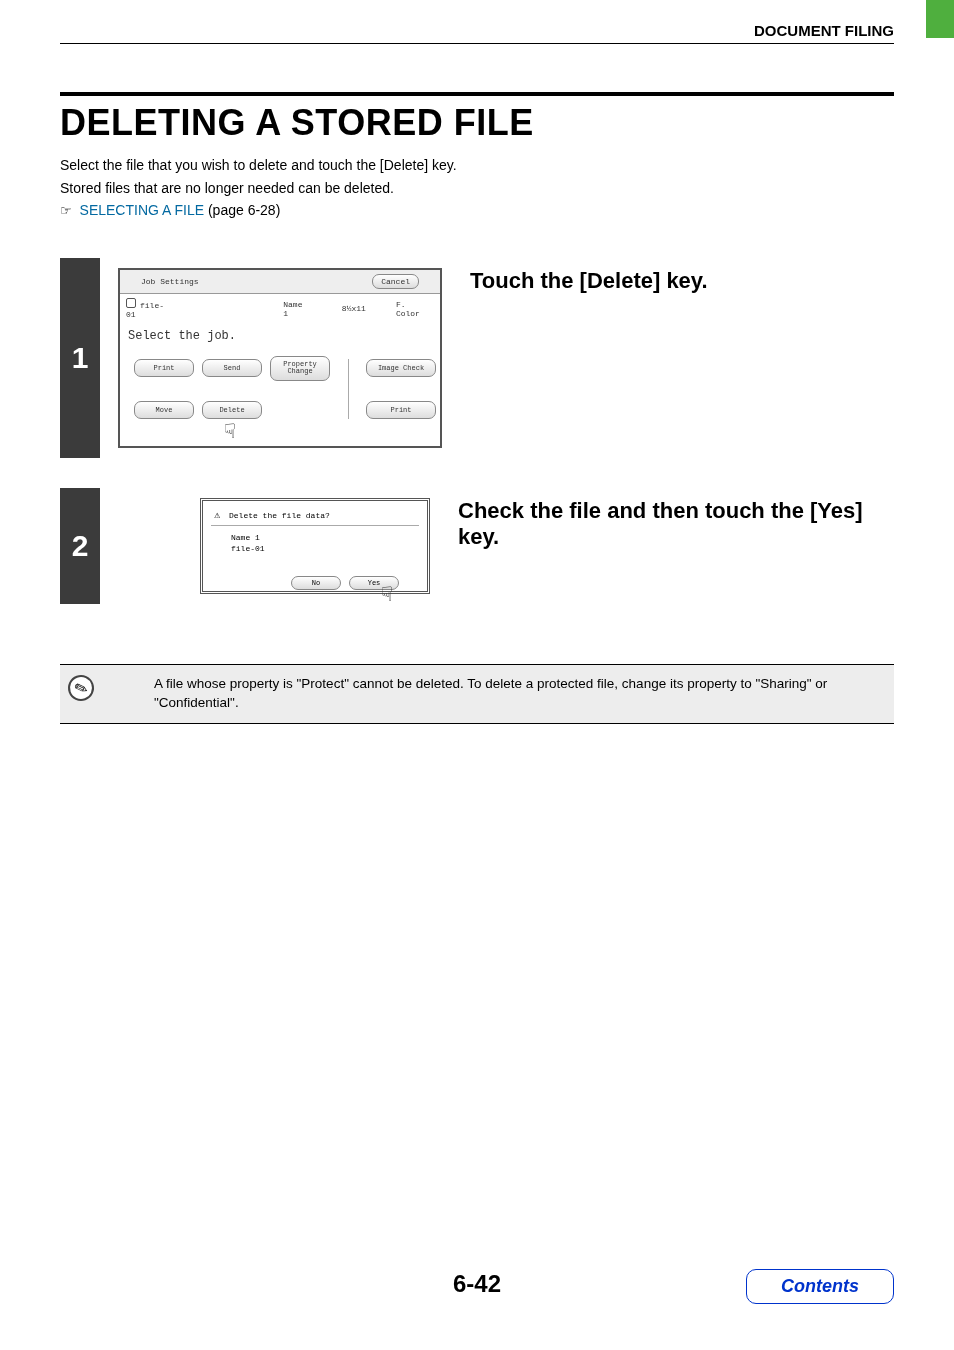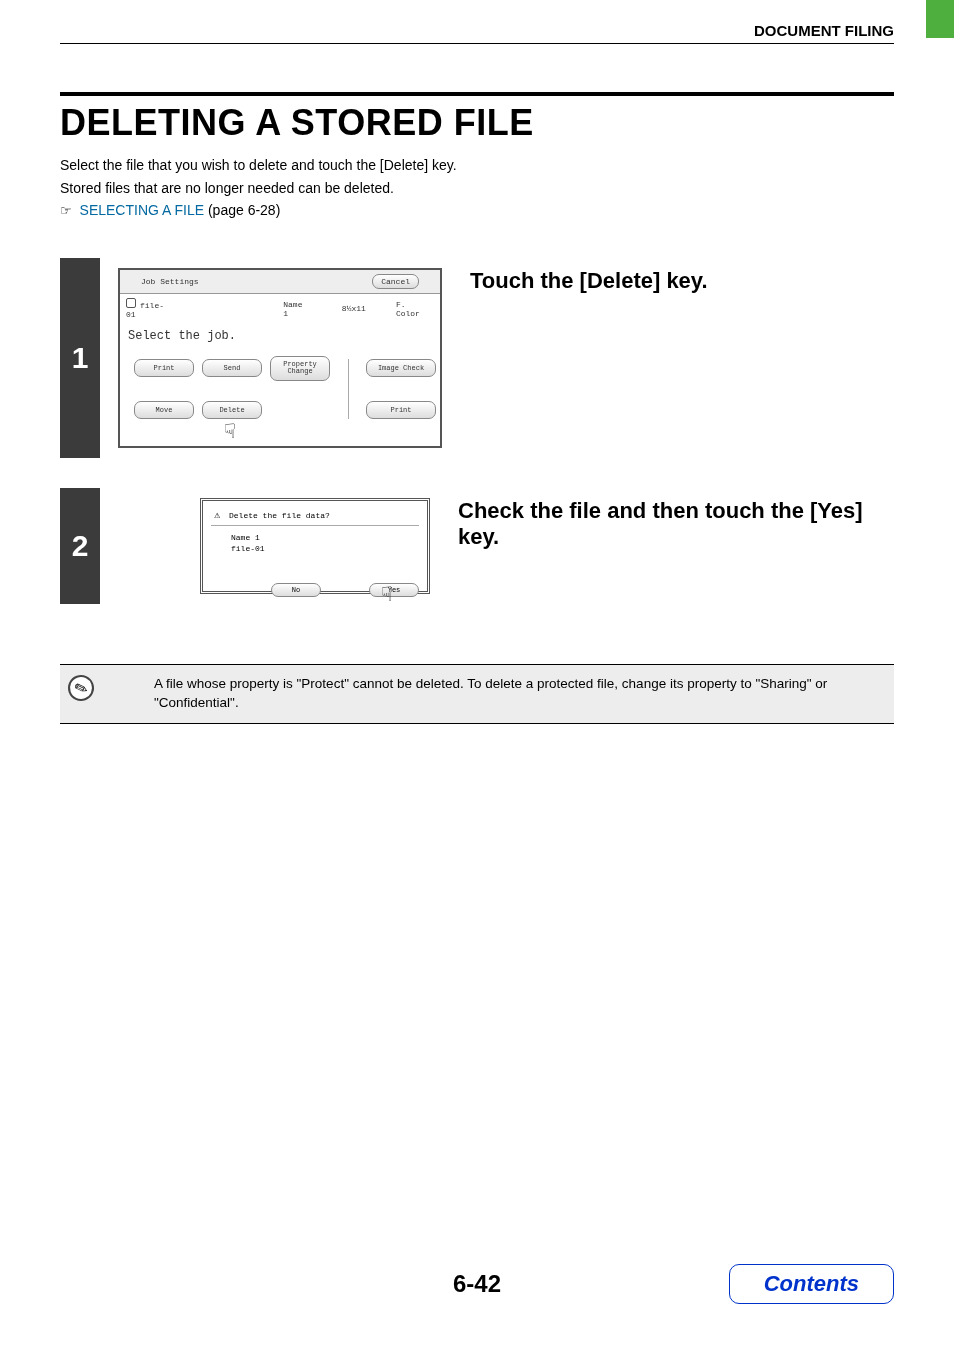--- a/index.html
+++ b/index.html
@@ -189,22 +189,22 @@
     align-items: center; justify-content: center;
     font-size: 10px;
   }
   .panel2 .finfo {
     padding: 6px 0 0 20px;
     line-height: 1.4;
   }
   .panel2 .btns {
     display: flex;
     gap: 8px;
-    justify-content: space-between;
-    margin-top: 28px;
+    justify-content: center;
+    margin-top: 21px;
     margin-left: 60px;
   }
   .panel2 .p-btn { width: 50px; }
 
   
   .note {
     margin-top: 60px;
     display: flex;
     align-items: flex-start;
     gap: 14px;
@@ -238,21 +238,21 @@
   }
   .contents-btn {
     position: absolute;
     bottom: 46px;
     right: 60px;
     border: 1.5px solid #0033cc;
     border-radius: 10px;
     color: #0033cc;
     font-weight: bold;
     font-style: italic;
-    font-size: 22px;
+    font-size: 18px;
     padding: 6px 34px;
     background: #fff;
   }
 </style>
 </head>
 <body>
 
 <div class="green-bar"></div>
 
 <div class="header-section">

